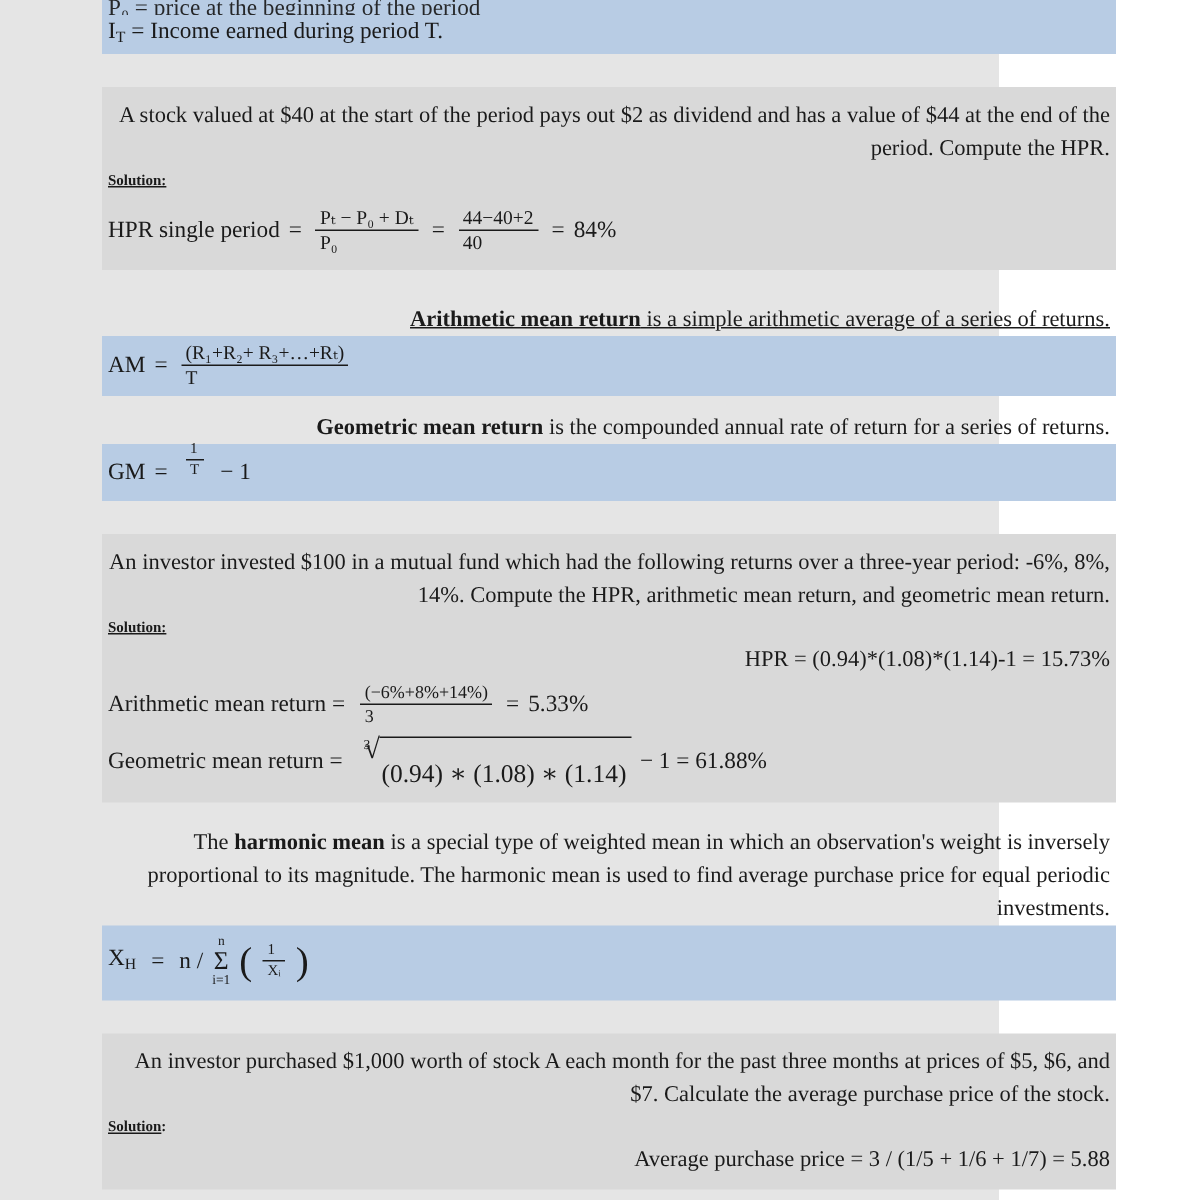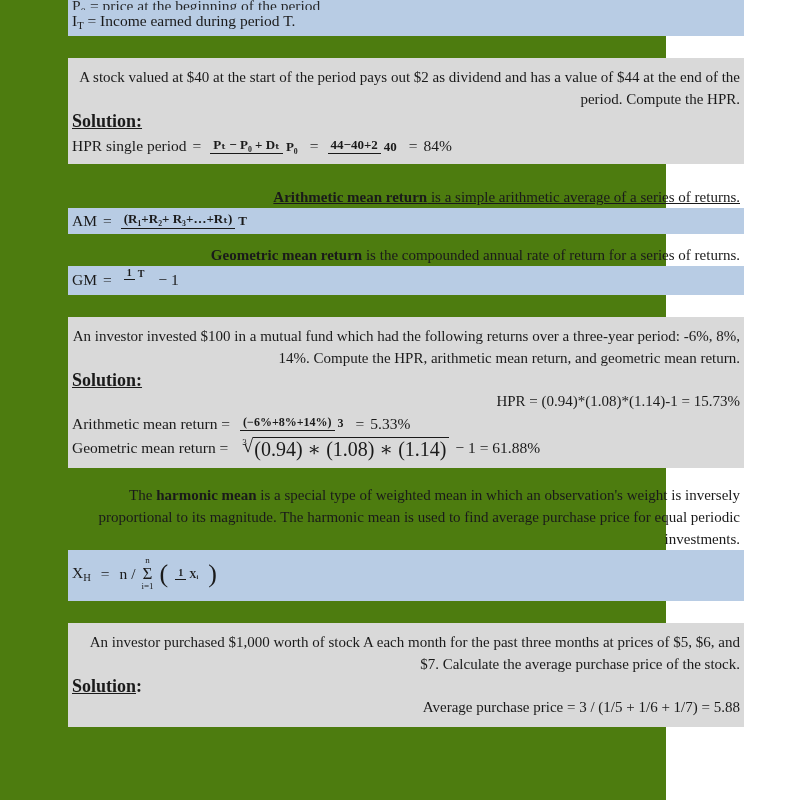--- a/index.html
+++ b/index.html
@@ -11,21 +11,21 @@
     width: 800px;
     height: 800px;
     overflow: hidden;
     font-family: "Liberation Serif", "DejaVu Serif", serif;
     color: #1a1a1a;
   }
   .page {
     position: relative;
     width: 666px;
     height: 800px;
-    background: #4d7c0f;
+    background: #e5e5e5;
   }
   .content {
     position: absolute;
     left: 68px;
     top: 0;
     width: 676px;
   }
 
   
   .block {
@@ -45,21 +45,21 @@
   .para {
     font-size: 15px;
     line-height: 22px;
     margin: 0;
     text-align: right;
   }
   .para.tight { line-height: 21px; }
   b, .bold { font-weight: bold; }
   .uline { text-decoration: underline; font-weight: bold; }
   .heading {
-    font-size: 18px;
+    font-size: 10px;
     font-weight: bold;
     line-height: 22px;
     margin: 0;
   }
 
   
   .math {
     font-size: 15.5px;
     line-height: 26px;
     white-space: nowrap;
@@ -67,26 +67,25 @@
   .mathrow {
     display: flex;
     align-items: center;
     gap: 6px;
     line-height: 1;
   }
   sub { font-size: 0.68em; vertical-align: -0.28em; }
 
   .frac {
     display: inline-flex;
-    align-items: center;
+    flex-direction: column;
     vertical-align: middle;
     font-size: 12px;
     line-height: 1.1;
     margin: 0 3px;
-    font-weight: bold;
   }
   .frac .num {
     padding: 0 3px 1px 3px;
     border-bottom: 1.3px solid #1a1a1a;
     white-space: nowrap;
   }
   .frac .den {
     padding: 1px 3px 0 3px;
     white-space: nowrap;
   }
@@ -104,22 +103,22 @@
     top: 1px;
     right: -4px;
     z-index: 2;
   }
   .sqrt .rad {
     font-size: 19px;
     line-height: 18px;
   }
   .sqrt .body {
     border-top: 1.3px solid #1a1a1a;
-    padding: 2px 3px 0 1px;
-    font-size: 20px;
+    padding: 15px 3px 0 1px;
+    font-size: 17px;
     line-height: 18px;
   }
 
   .sigma {
     display: inline-flex;
     flex-direction: column;
     align-items: center;
     vertical-align: middle;
     line-height: 1;
     font-size: 9px;

